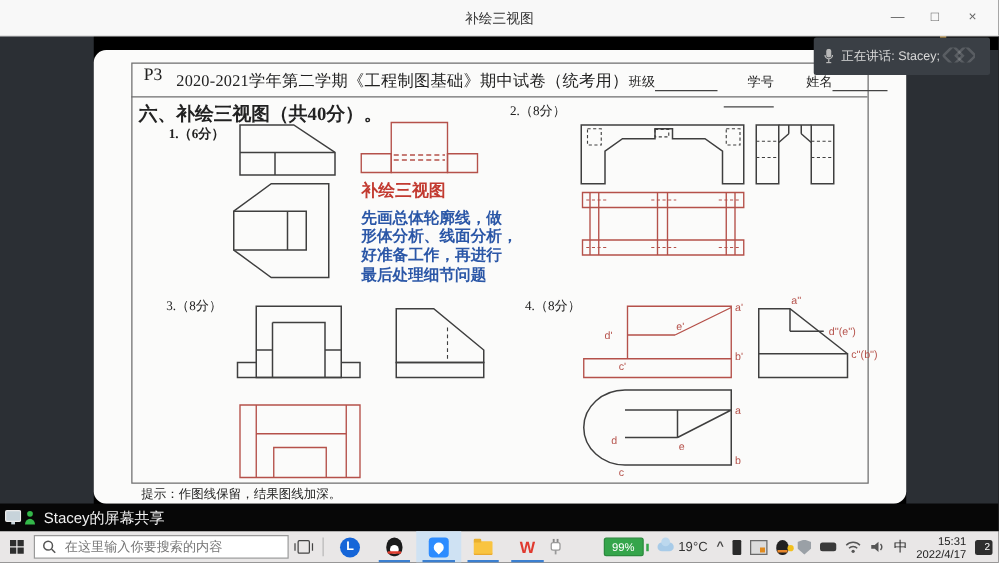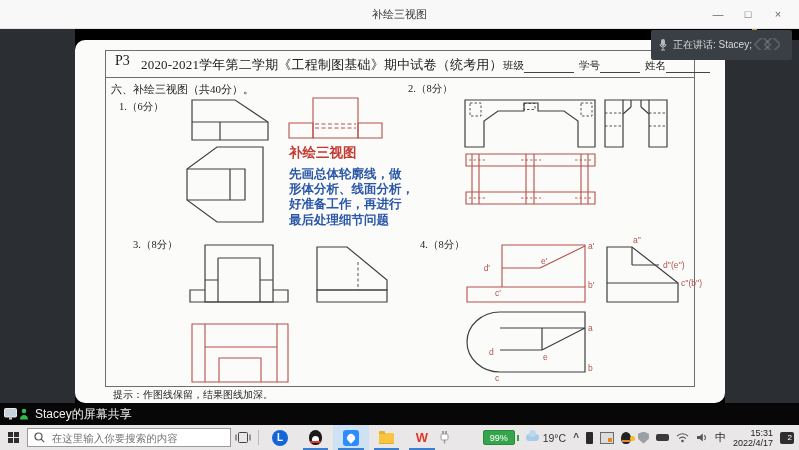--- a/index.html
+++ b/index.html
@@ -27,26 +27,26 @@
                 transform:rotate(45deg);top:0;}
   .toast-mark i.m1{left:2px;} .toast-mark i.m2{left:12px;}
   
   .paper{position:absolute;left:75px;top:12px;width:650px;height:363px;background:#fbfbfa;color:#222;border-radius:10px;}
   .exam-box{position:absolute;left:30px;top:10px;width:588px;height:335px;border:1px solid #6e6e6e;}
   .head-rule{position:absolute;left:30px;top:37px;width:589px;border-top:1px solid #6e6e6e;}
   .serif{font-family:"Liberation Serif","DejaVu Serif",serif;}
   .p-code{position:absolute;left:40px;top:13px;font-size:14px;}
   .p-title{position:absolute;left:66px;top:16px;font-size:13px;letter-spacing:.2px;}
   .field{position:absolute;top:19px;display:flex;align-items:flex-end;font-size:10.5px;}
-  .f1{left:428px;} .f2{left:504px;} .f3{left:570px;align-items:flex-end;}
+  .f1{left:428px;} .f2{left:504px;flex-direction:column;} .f3{left:570px;align-items:flex-end;}
   .uline{display:inline-block;border-bottom:1px solid #444;height:12px;}
   .u1{width:50px;} .u2{width:40px;} .u3{width:44px;}
-  .sec{position:absolute;left:36px;top:42px;font-size:11px;}
+  .sec{position:absolute;left:36px;top:42px;font-size:15px;font-weight:bold;}
   .plabel{position:absolute;font-size:10.5px;}
-  .lp1{left:44px;top:60px;} .lp2{left:333px;top:42px;}
+  .lp1{left:60px;top:60px;font-weight:bold;} .lp2{left:333px;top:42px;}
   .lp3{left:58px;top:198px;} .lp4{left:345px;top:198px;}
   .hint{position:absolute;left:38px;top:348px;font-size:10px;}
   .annotation{position:absolute;left:214px;top:104px;width:150px;}
   .ann-title{color:#c23a30;font-size:13.5px;font-weight:bold;}
   .ann-line{color:#2b57a7;font-size:12.5px;font-weight:bold;line-height:15.2px;}
   .ann-lines{margin-top:5px;}
   .views-svg{position:absolute;left:0;top:0;}
   
   .share-bar{position:absolute;left:0;top:403px;width:799px;height:22px;background:#070707;
              display:flex;align-items:center;padding-left:4px;box-sizing:border-box;}

